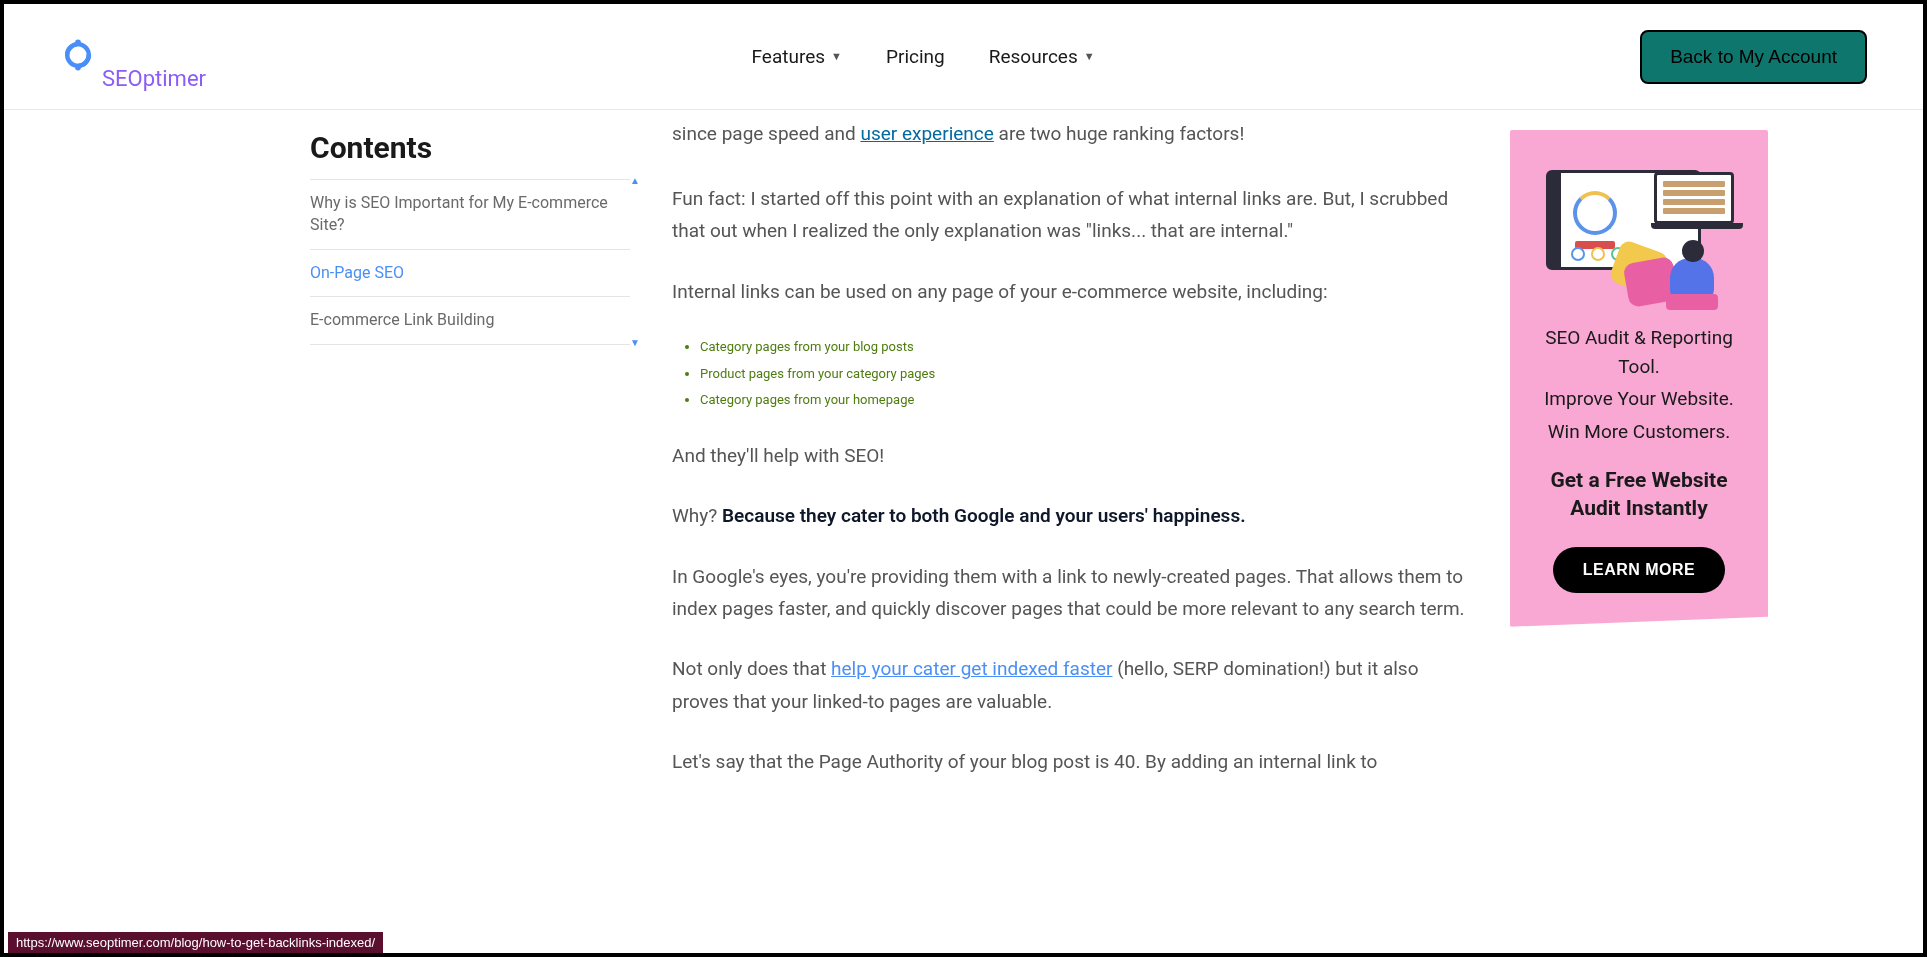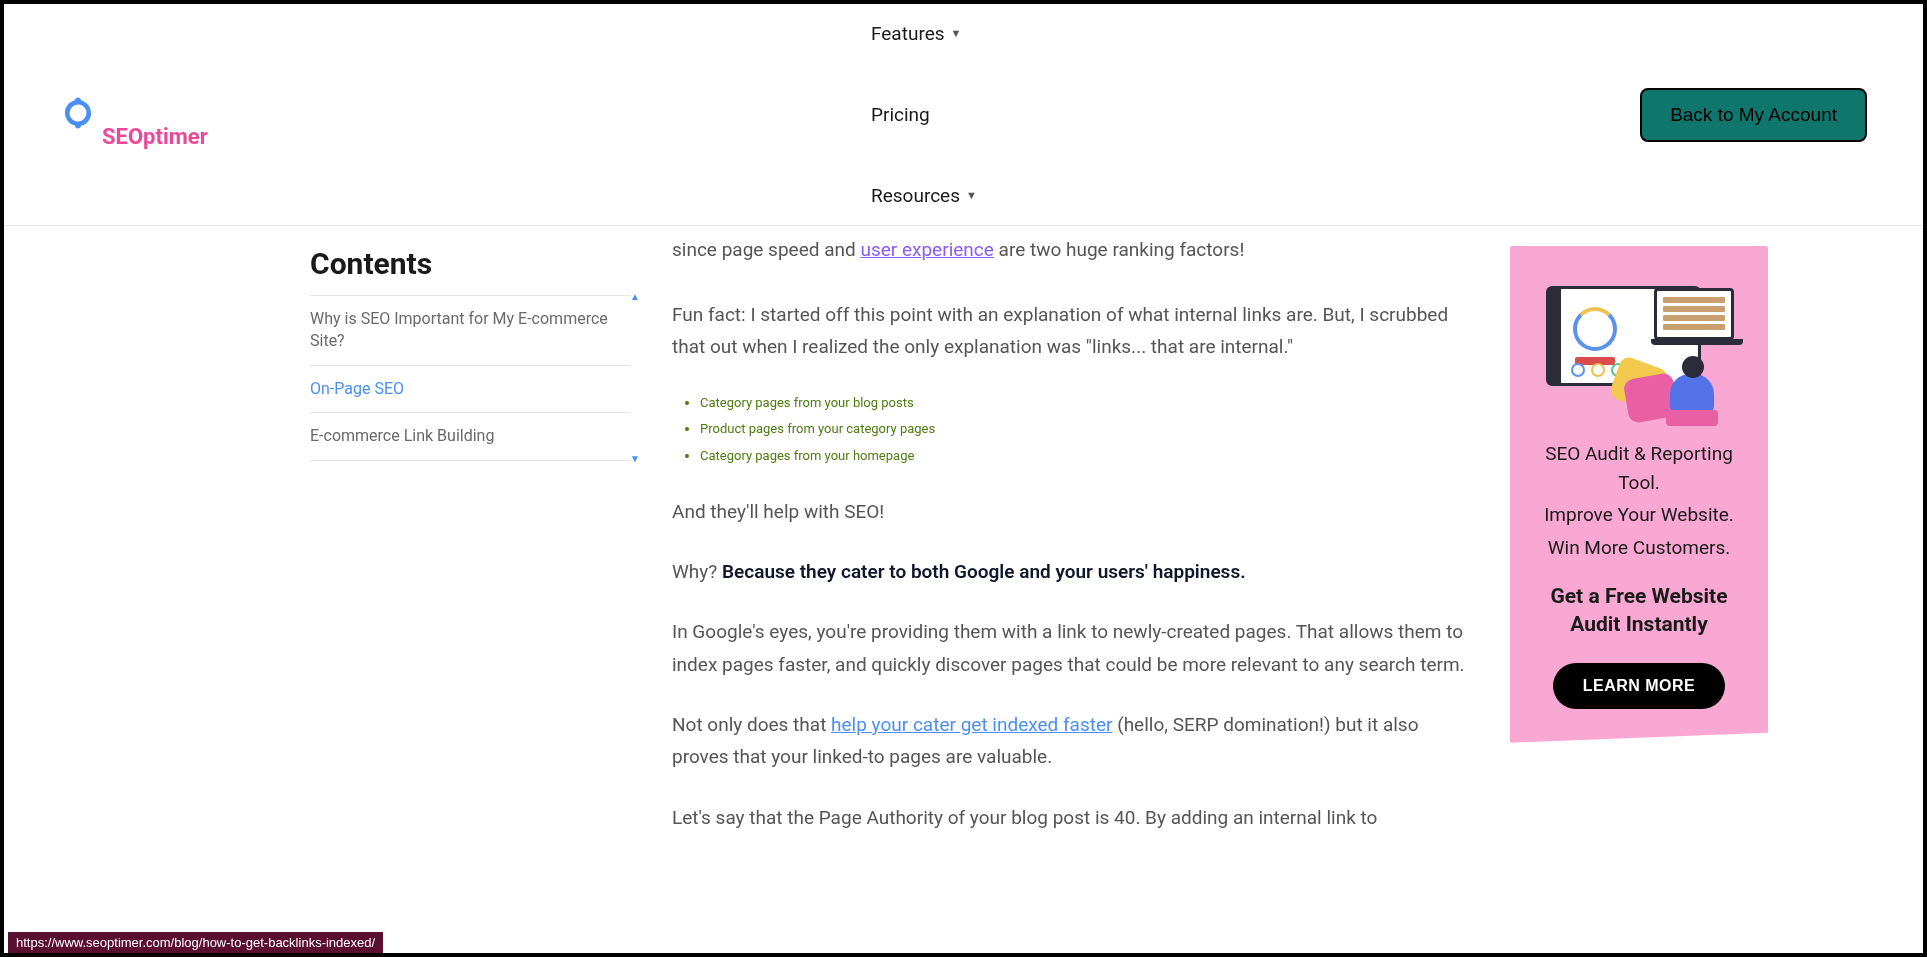--- a/index.html
+++ b/index.html
@@ -18,22 +18,22 @@
   align-items: center;
   justify-content: space-between;
   padding: 18px 56px;
   border-bottom: 1px solid #e8e8e8;
   background: #fff;
   position: relative;
   z-index: 10;
 }
 .logo { display: flex; align-items: center; gap: 6px; }
 .logo svg { width: 36px; height: 36px; }
-.logo-text { font-size: 22px; font-weight: 700; color: #ec4899; margin-top: 44px; }
-.nav { display: flex; gap: 58px; flex-direction: column; }
+.logo-text { font-size: 22px; font-weight: 400; color: #8b5cf6; margin-top: 44px; }
+.nav { display: flex; gap: 44px; }
 .nav-item {
   font-size: 19px;
   color: #1a1a1a;
   cursor: pointer;
   display: flex;
   align-items: center;
   gap: 6px;
 }
 .chev { font-size: 11px; color: #555; }
 .account-btn {
@@ -72,21 +72,21 @@
   right: -10px;
   font-size: 10px;
   color: #4a8ff7;
 }
 .main {
   width: 798px;
   margin-left: 42px;
   padding-top: 0;
 }
 .frag-line { font-size: 19px; color: #555; margin-bottom: 38px; margin-top: -8px; }
-.frag-link { color: #8b5cf6; text-decoration: underline; }
+.frag-link { color: #0369a1; text-decoration: underline; }
 h2 { font-size: 30px; font-weight: 600; color: #1a1a1a; margin-bottom: 26px; }
 .para { font-size: 19px; color: #555; line-height: 1.7; margin-bottom: 28px; }
 .para strong { color: #0f172a; font-weight: 600; }
 .para a { color: #4a8ff7; text-decoration: underline; }
 ul.bul { list-style: disc; margin-left: 28px; margin-bottom: 28px; }
 ul.bul li { font-size: 13px; color: #4d7c0f; line-height: 1.75; margin-bottom: 4px; }
 .promo {
   width: 258px;
   margin-left: 40px;
   background: #f9a8d4;
@@ -190,20 +190,21 @@
       <span>E-commerce Link Building</span>
       <span class="toc-caret" style="bottom:-6px">▼</span>
     </div>
   </aside>
 
   <main class="main">
     <p class="frag-line">
       <span>since page speed and </span><a class="frag-link">user experience</a><span> are two huge ranking factors!</span>
     </p>
     <p class="para">Fun fact: I started off this point with an explanation of what internal links are. But, I scrubbed that out when I realized the only explanation was "links... that are internal."</p>
+    <p class="para">Internal links can be used on any page of your e-commerce website, including:</p>
     <ul class="bul">
       <li>Category pages from your blog posts</li>
       <li>Product pages from your category pages</li>
       <li>Category pages from your homepage</li>
     </ul>
     <p class="para">And they'll help with SEO!</p>
     <p class="para">
       <span>Why? </span><strong>Because they cater to both Google and your users' happiness.</strong>
     </p>
     <p class="para">In Google's eyes, you're providing them with a link to newly-created pages. That allows them to index pages faster, and quickly discover pages that could be more relevant to any search term.</p>

